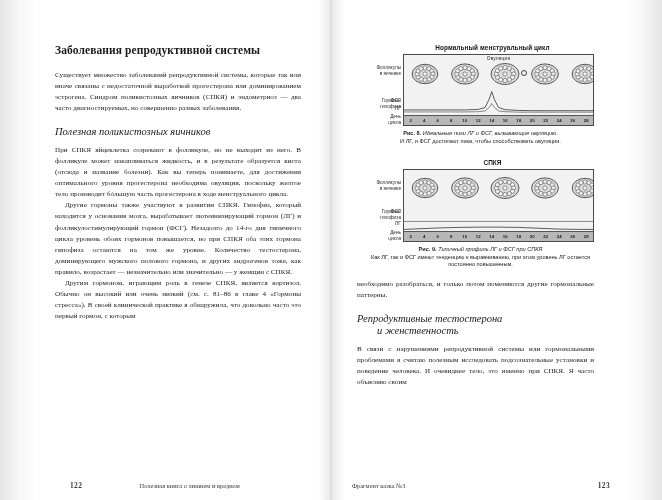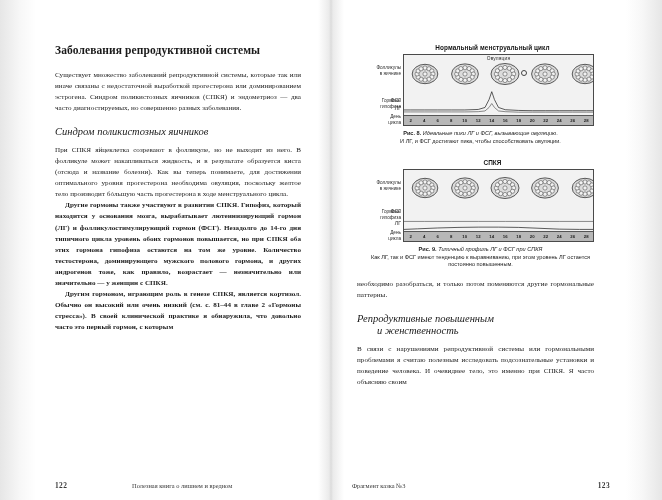--- a/index.html
+++ b/index.html
@@ -92,34 +92,34 @@
   h2.section-title .l2 { display: block; padding-left: 20px; }
 
   p.body {
     font-size: 7.1px;
     line-height: 11.1px;
     text-align: justify;
     margin: 0 0 0 0;
     color: #232323;
     letter-spacing: 0.02px;
   }
-  p.body + p.body { text-indent: 10px; font-weight: bold; }
+  p.body + p.body { text-indent: 10px; }
   p.body.noindent { text-indent: 0; }
 
   .footer {
     position: absolute;
     left: 0;
     right: 0;
     bottom: 10px;
     display: flex;
     align-items: baseline;
     font-size: 6.4px;
     color: #3a3a3a;
   }
-  .page-left .footer { left: 55px; right: 30px; }
+  .page-left .footer { left: 70px; right: 30px; }
   .page-right .footer { left: 21px; right: 52px; }
   .footer .folio { font-weight: bold; font-size: 7.4px; letter-spacing: 0.4px; }
   .footer .running { flex: 1; text-align: center; font-size: 6.4px; }
   .page-left .footer .running { text-align: center; padding-right: 4px; }
   .page-right .footer .running { text-align: left; }
   .page-right .footer .folio { margin-left: auto; }
 
   
   .figure { margin: 0 0 2px 0; }
 
@@ -242,25 +242,25 @@
 
 <div class="spread">
 
   <div class="page page-left">
     <div class="page-inner">
 
       <h1 class="chapter-title">Заболевания репродуктивной системы</h1>
 
       <p class="body noindent">Существует множество заболеваний репродуктивной системы, которые так или иначе связаны с недостаточной выработкой прогестерона или доминированием эстрогена. Синдром поликистозных яичников (СПКЯ) и эндометриоз — два часто диагностируемых, но совершенно разных заболевания.</p>
 
-      <h2 class="section-title">Синдром поликистозных яичников</h2>
+      <h2 class="section-title">Полезная поликистозных яичников</h2>
 
       <p class="body noindent">При СПКЯ яйцеклетка созревают в фолликуле, но не выходит из него. В фолликуле может накапливаться жидкость, и в результате образуется киста (отсюда и название болезни). Как вы теперь понимаете, для достижения оптимального уровня прогестерона необходима овуляция, поскольку желтое тело производит бóльшую часть прогестерона в ходе менструального цикла.</p>
       <p class="body">Другие гормоны также участвуют в развитии СПКЯ. Гипофиз, который находится у основания мозга, вырабатывает лютеинизирующий гормон (ЛГ) и фолликулостимулирующий гормон (ФСГ). Незадолго до 14-го дня типичного цикла уровень обоих гормонов повышается, но при СПКЯ оба этих гормона гипофиза остаются на том же уровне. Количество тестостерона, доминирующего мужского полового гормона, и других андрогенов тоже, как правило, возрастает — незначительно или значительно — у женщин с СПКЯ.</p>
-      <p class="body">Другим гормоном, играющим роль в генезе СПКЯ, является кортизол. Обычно он высокий или очень низкий (см. с. 81–44 в главе 2 «Гормоны стресса»). В своей клинической практике я обнаружила, что довольно часто это первый гормон, с которым</p>
+      <p class="body">Другим гормоном, играющим роль в генезе СПКЯ, является кортизол. Обычно он высокий или очень низкий (см. с. 81–86 в главе 4 «Гормоны стресса»). В своей клинической практике я обнаружила, что довольно часто это первый гормон, с которым</p>
     </div>
 
     <div class="footer">
       <div class="folio">122</div>
       <div class="running">Полезная книга о лишнем и вредном</div>
     </div>
   </div>
 
   <div class="gutter"></div>
 
@@ -545,21 +545,21 @@
           <span class="ital">Типичный профиль ЛГ и ФСГ при СПКЯ</span>
           <span class="l2">Как ЛГ, так и ФСГ имеют тенденцию к выравниванию, при этом уровень ЛГ остается постоянно повышенным.</span>
         </div>
       </div>
 
       <div class="spacer-8"></div>
 
       <p class="body noindent">необходимо разобраться, и только потом поменяются другие гормональные паттерны.</p>
 
       <h2 class="section-title">
-        <span>Репродуктивные повышенным</span>
+        <span>Репродуктивные тестостерона</span>
         <span class="l2">и женственность</span>
       </h2>
 
       <p class="body noindent">В связи с нарушениями репродуктивной системы или гормональными проблемами я считаю полезным исследовать подсознательные установки и поведение человека. И очевиднее тело, это именно при СПКЯ. Я часто объясняю своим</p>
     </div>
 
     <div class="footer">
       <div class="running">Фрагмент казка №3</div>
       <div class="folio">123</div>
     </div>

